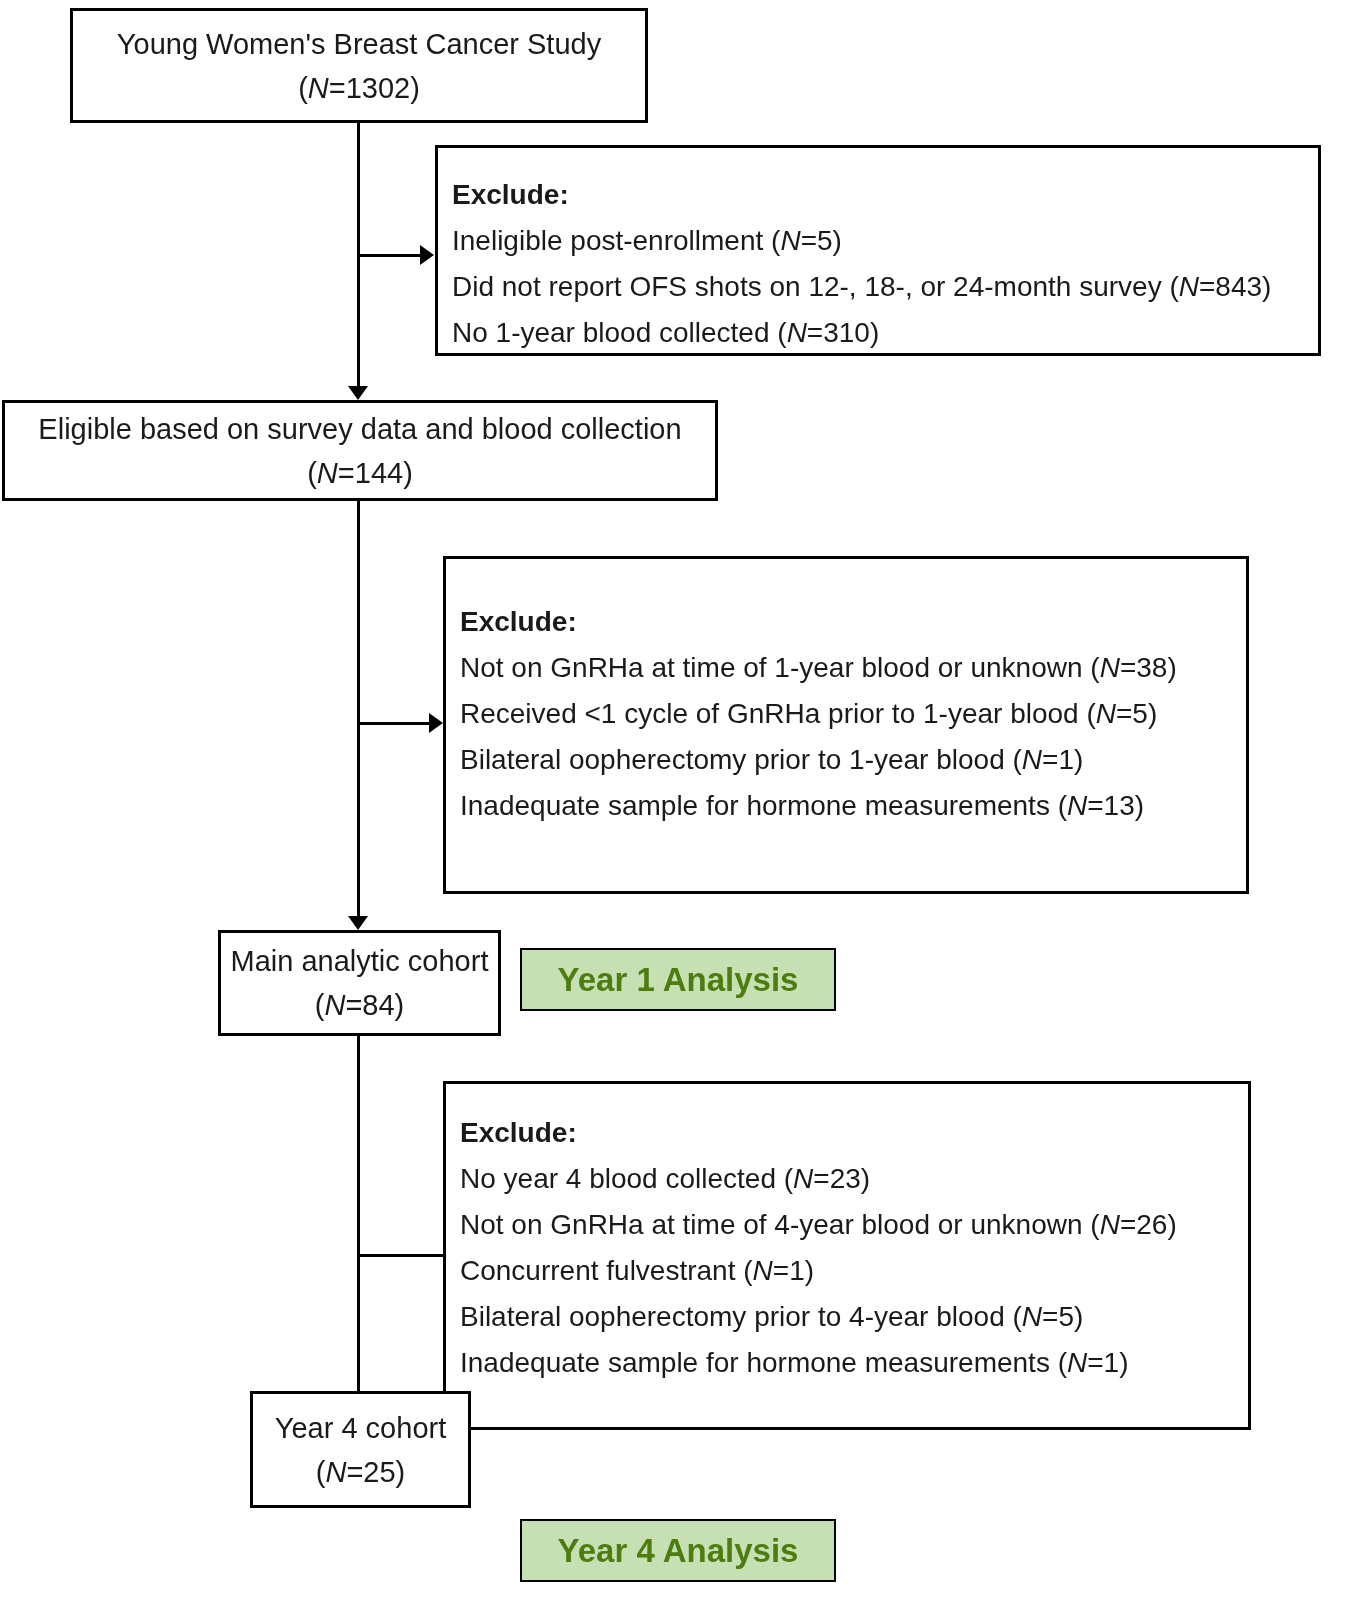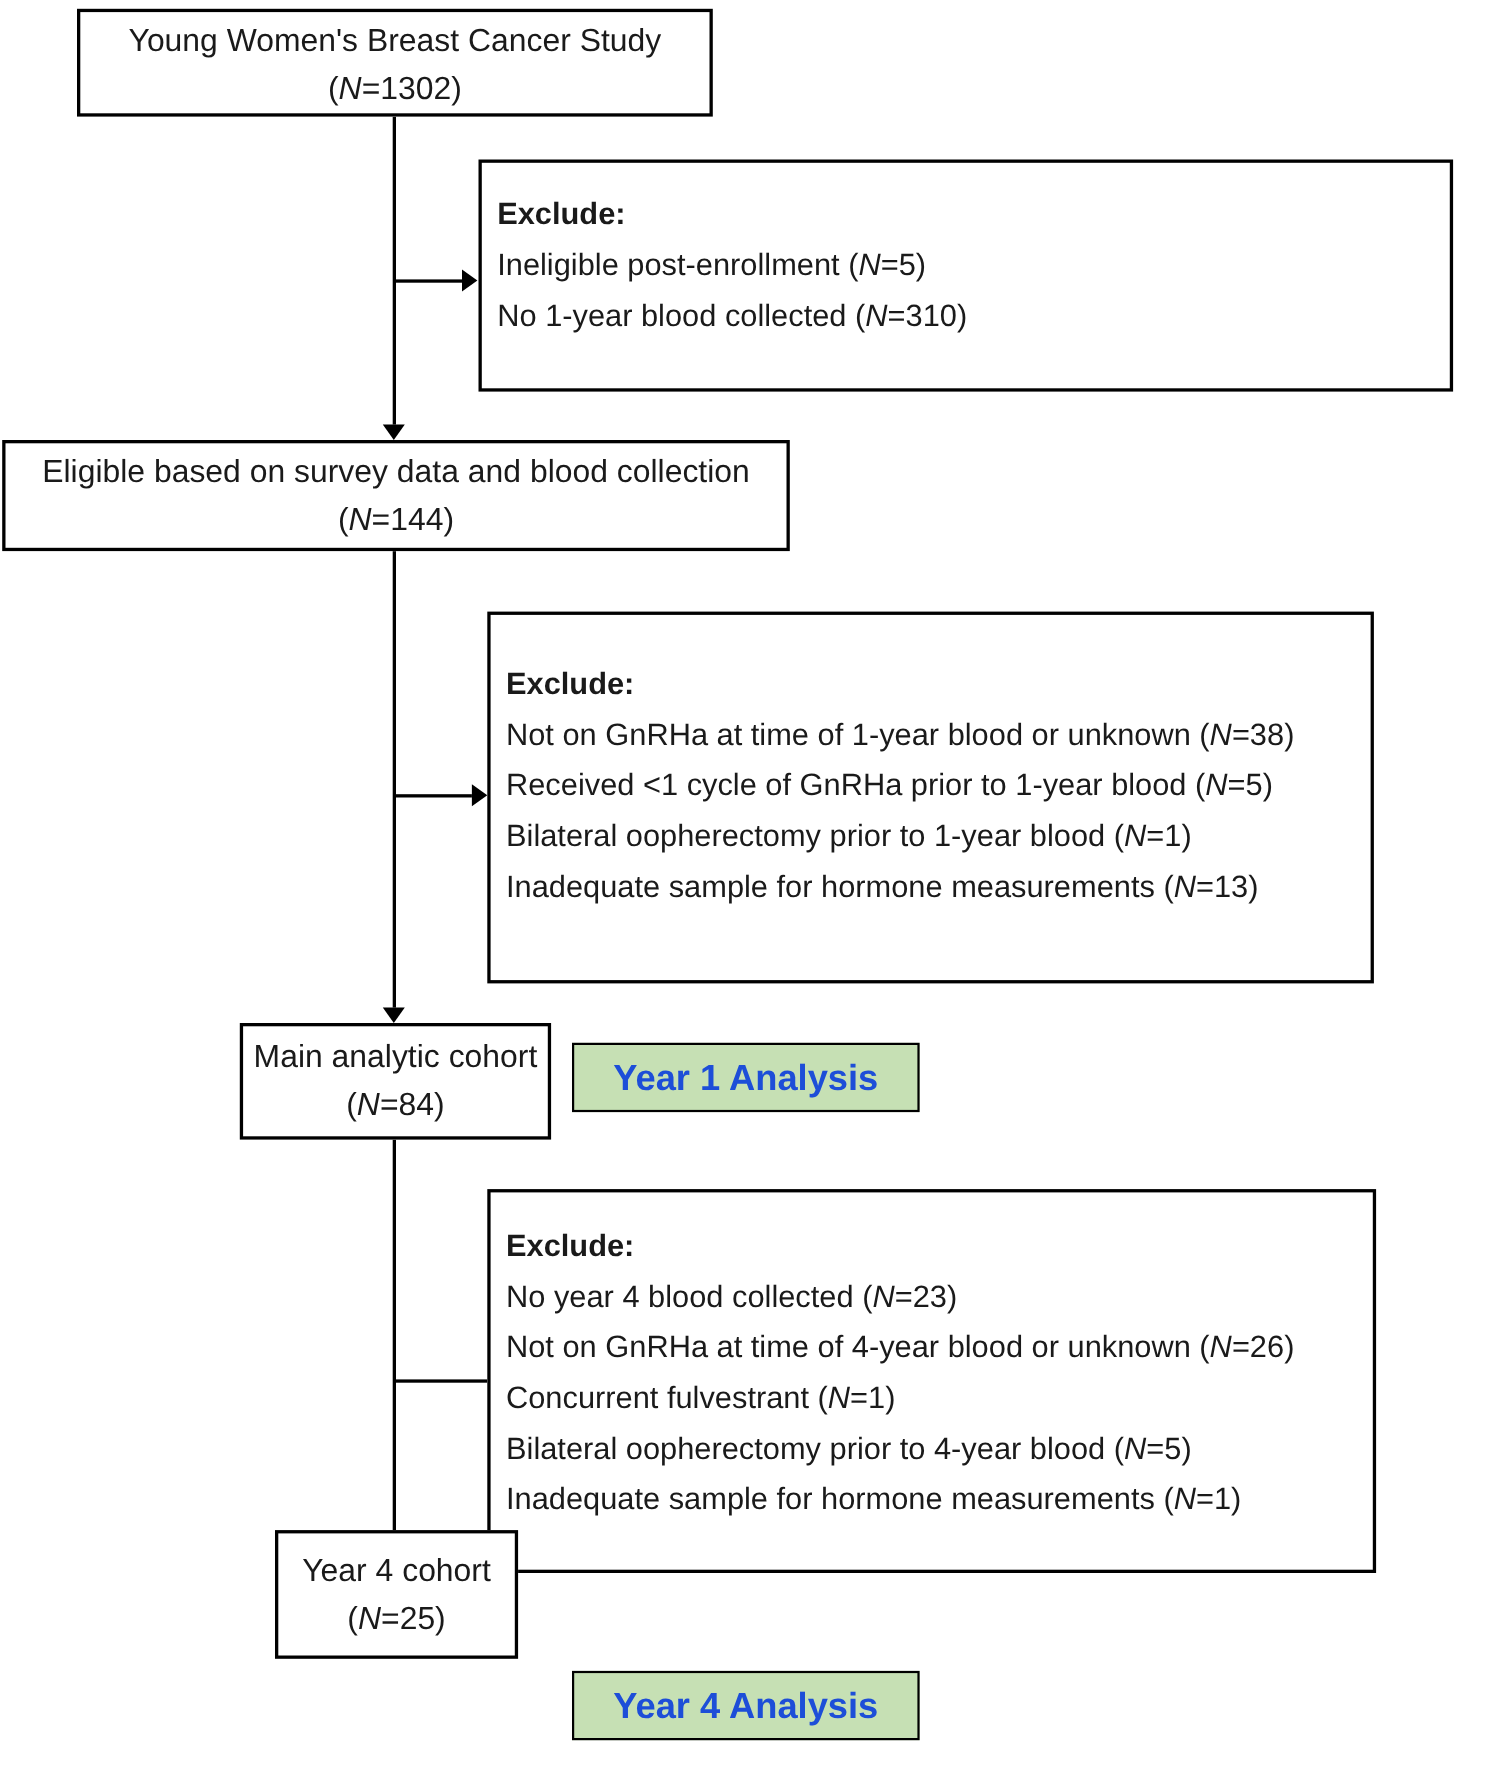--- a/index.html
+++ b/index.html
@@ -43,21 +43,21 @@
   .analysis-box{
     position:absolute;
     box-sizing:border-box;
     border:2px solid var(--line-color);
     background:var(--analysis-fill);
     display:flex;
     align-items:center;
     justify-content:center;
     font-size:33px;
     font-weight:bold;
-    color:#1d4ed8;
+    color:#4d7c0f;
   }
   .vline,.hline{position:absolute;background:var(--line-color);}
   .arrow-down{
     position:absolute;width:0;height:0;
     border-left:10px solid transparent;
     border-right:10px solid transparent;
     border-top:14px solid var(--line-color);
   }
   .arrow-right{
     position:absolute;width:0;height:0;
@@ -81,28 +81,29 @@
   <div class="vline" style="left:357px;top:501px;width:3px;height:415px;"></div>
   <div class="arrow-down" style="left:348px;top:916px;"></div>
 
   <div class="hline" style="left:359px;top:722px;width:70px;height:3px;"></div>
   <div class="arrow-right" style="left:429px;top:713px;"></div>
 
   <div class="vline" style="left:357px;top:1036px;width:3px;height:429px;"></div>
 
   <div class="hline" style="left:359px;top:1254px;width:84px;height:3px;"></div>
 
-  <div class="box" style="left:70px;top:8px;width:578px;height:98px;justify-content:flex-end;">
+  <div class="box" style="left:70px;top:8px;width:578px;height:115px;">
     <div>Young Women's Breast Cancer Study</div>
     <div>(<i>N</i>=1302)</div>
   </div>
 
   <div class="exclude-box" style="left:435px;top:145px;width:886px;height:211px;">
     <div class="hdr">Exclude:</div>
     <div>Ineligible post-enrollment (<i>N</i>=5)</div>
+    <div>Did not report OFS shots on 12-, 18-, or 24-month survey (<i>N</i>=843)</div>
     <div>No 1-year blood collected (<i>N</i>=310)</div>
   </div>
 
   <div class="box" style="left:2px;top:400px;width:716px;height:101px;align-items:center;">
     <div>Eligible based on survey data and blood collection</div>
     <div>(<i>N</i>=144)</div>
   </div>
 
   <div class="exclude-box" style="left:443px;top:556px;width:806px;height:338px;padding-top:40px;">
     <div class="hdr">Exclude:</div>

